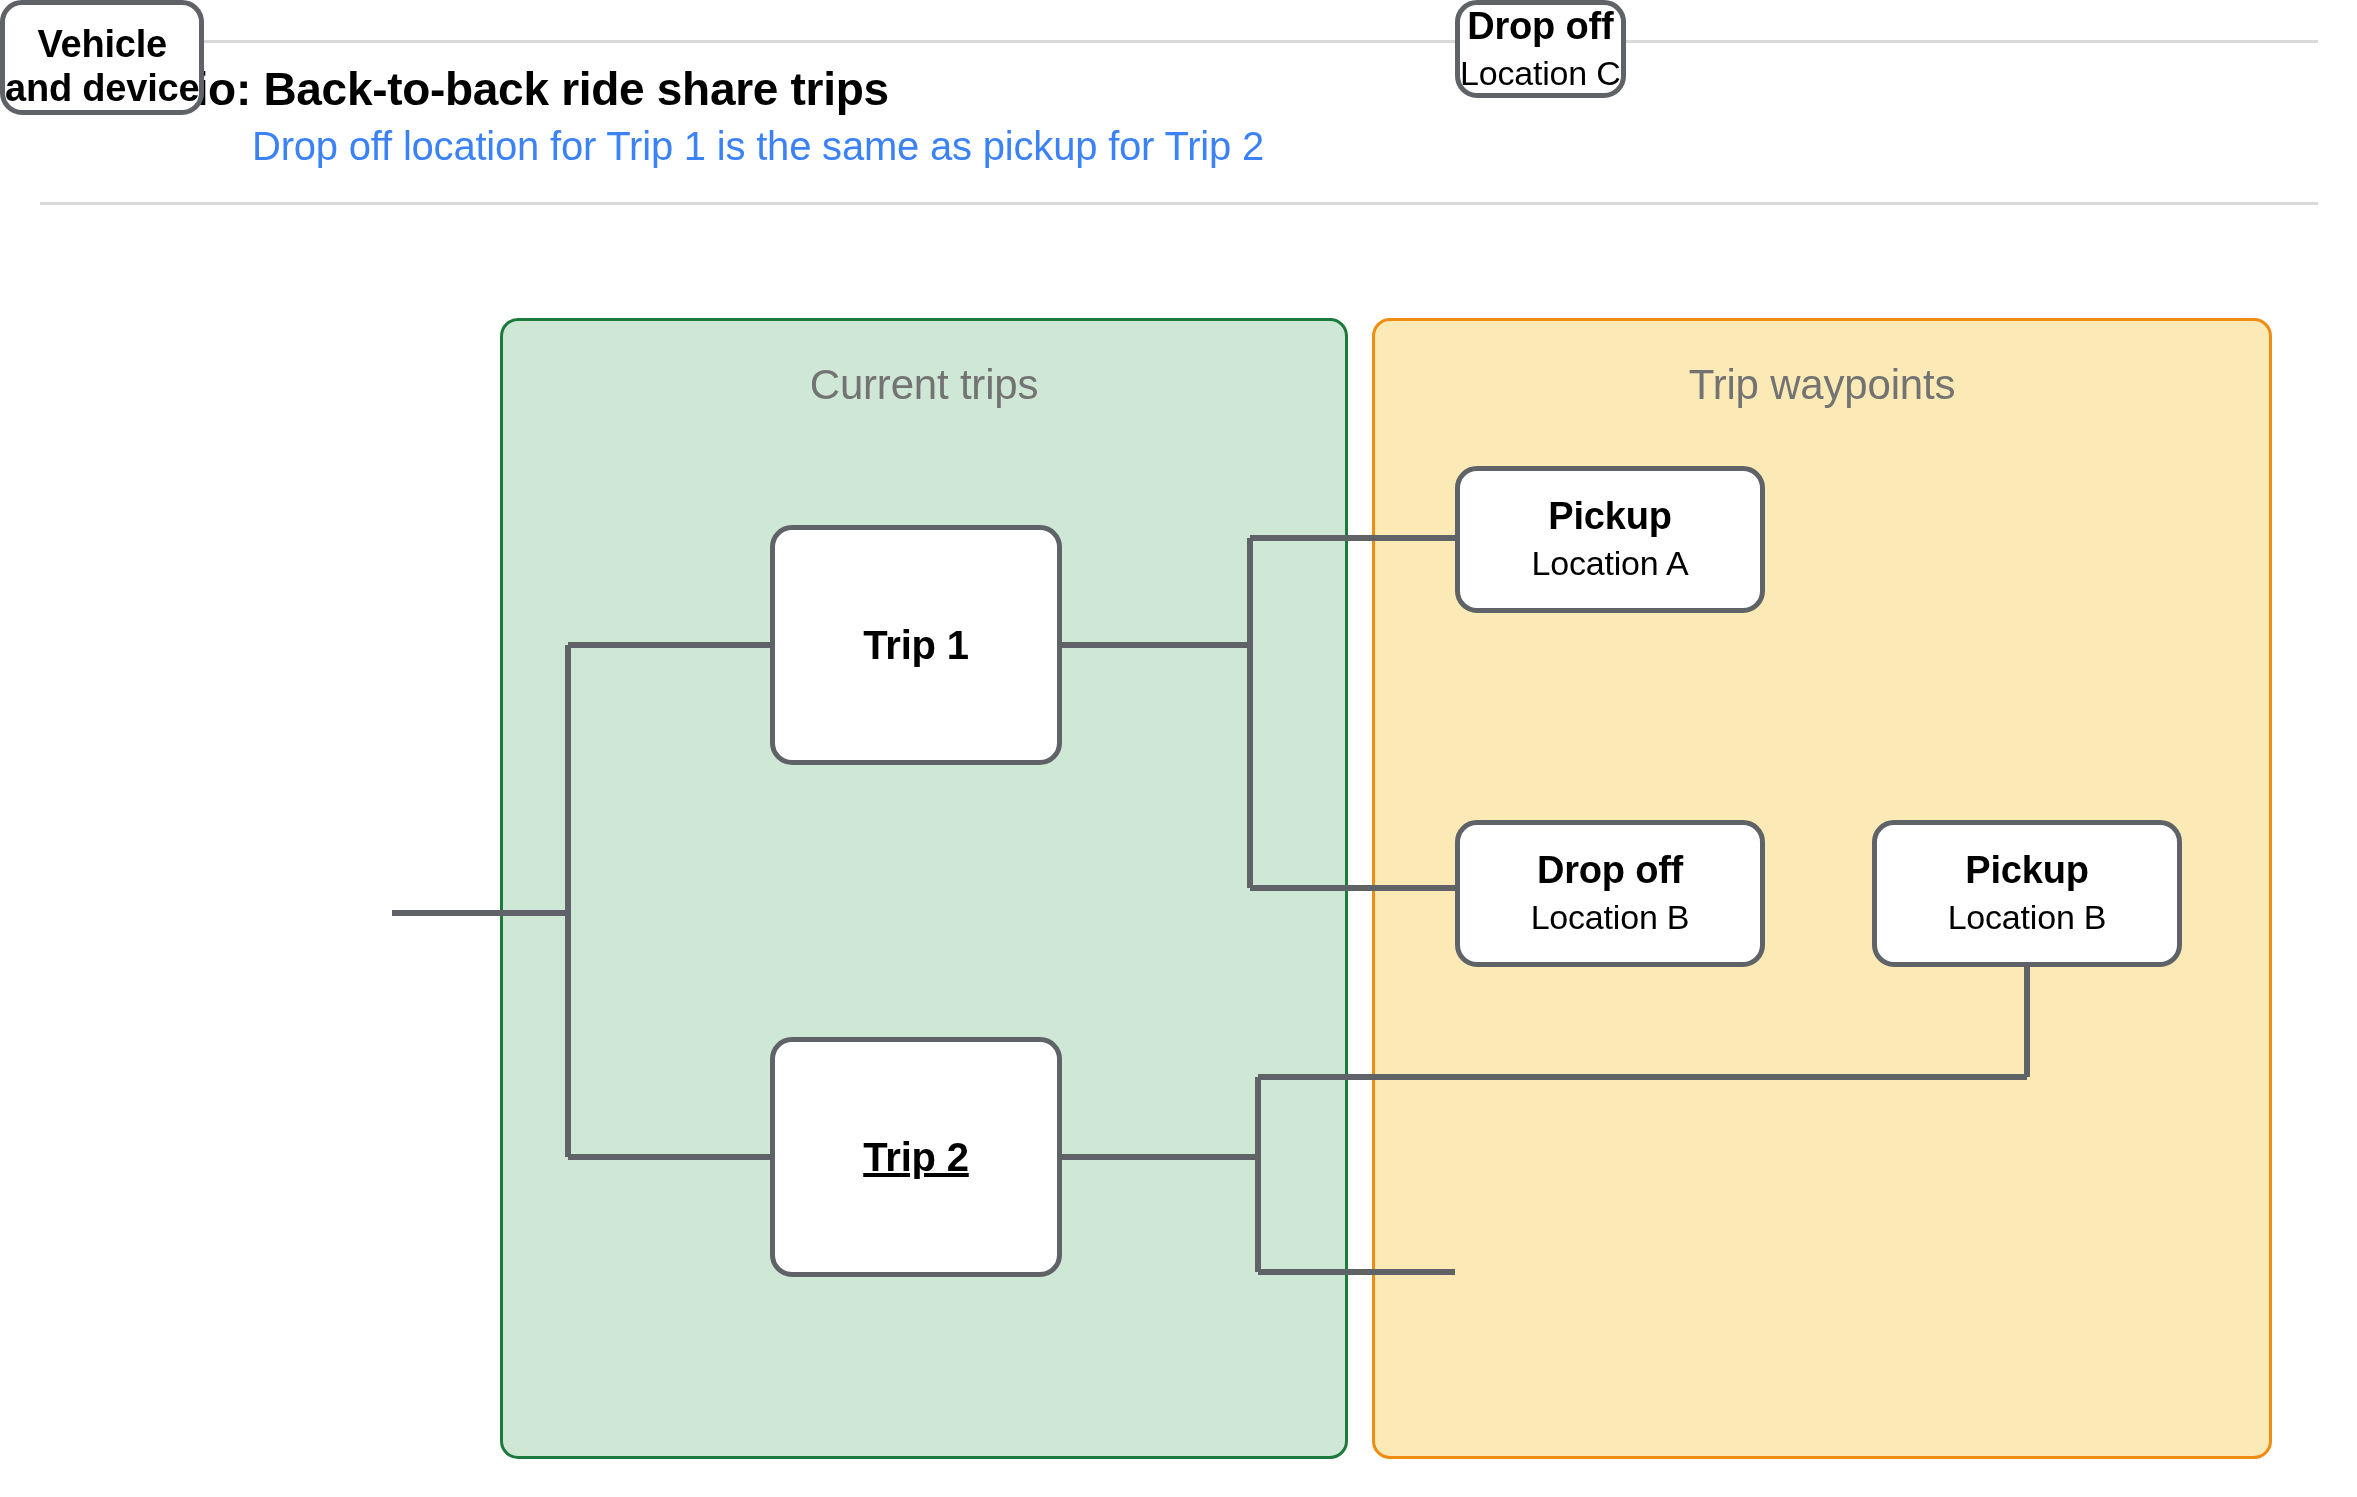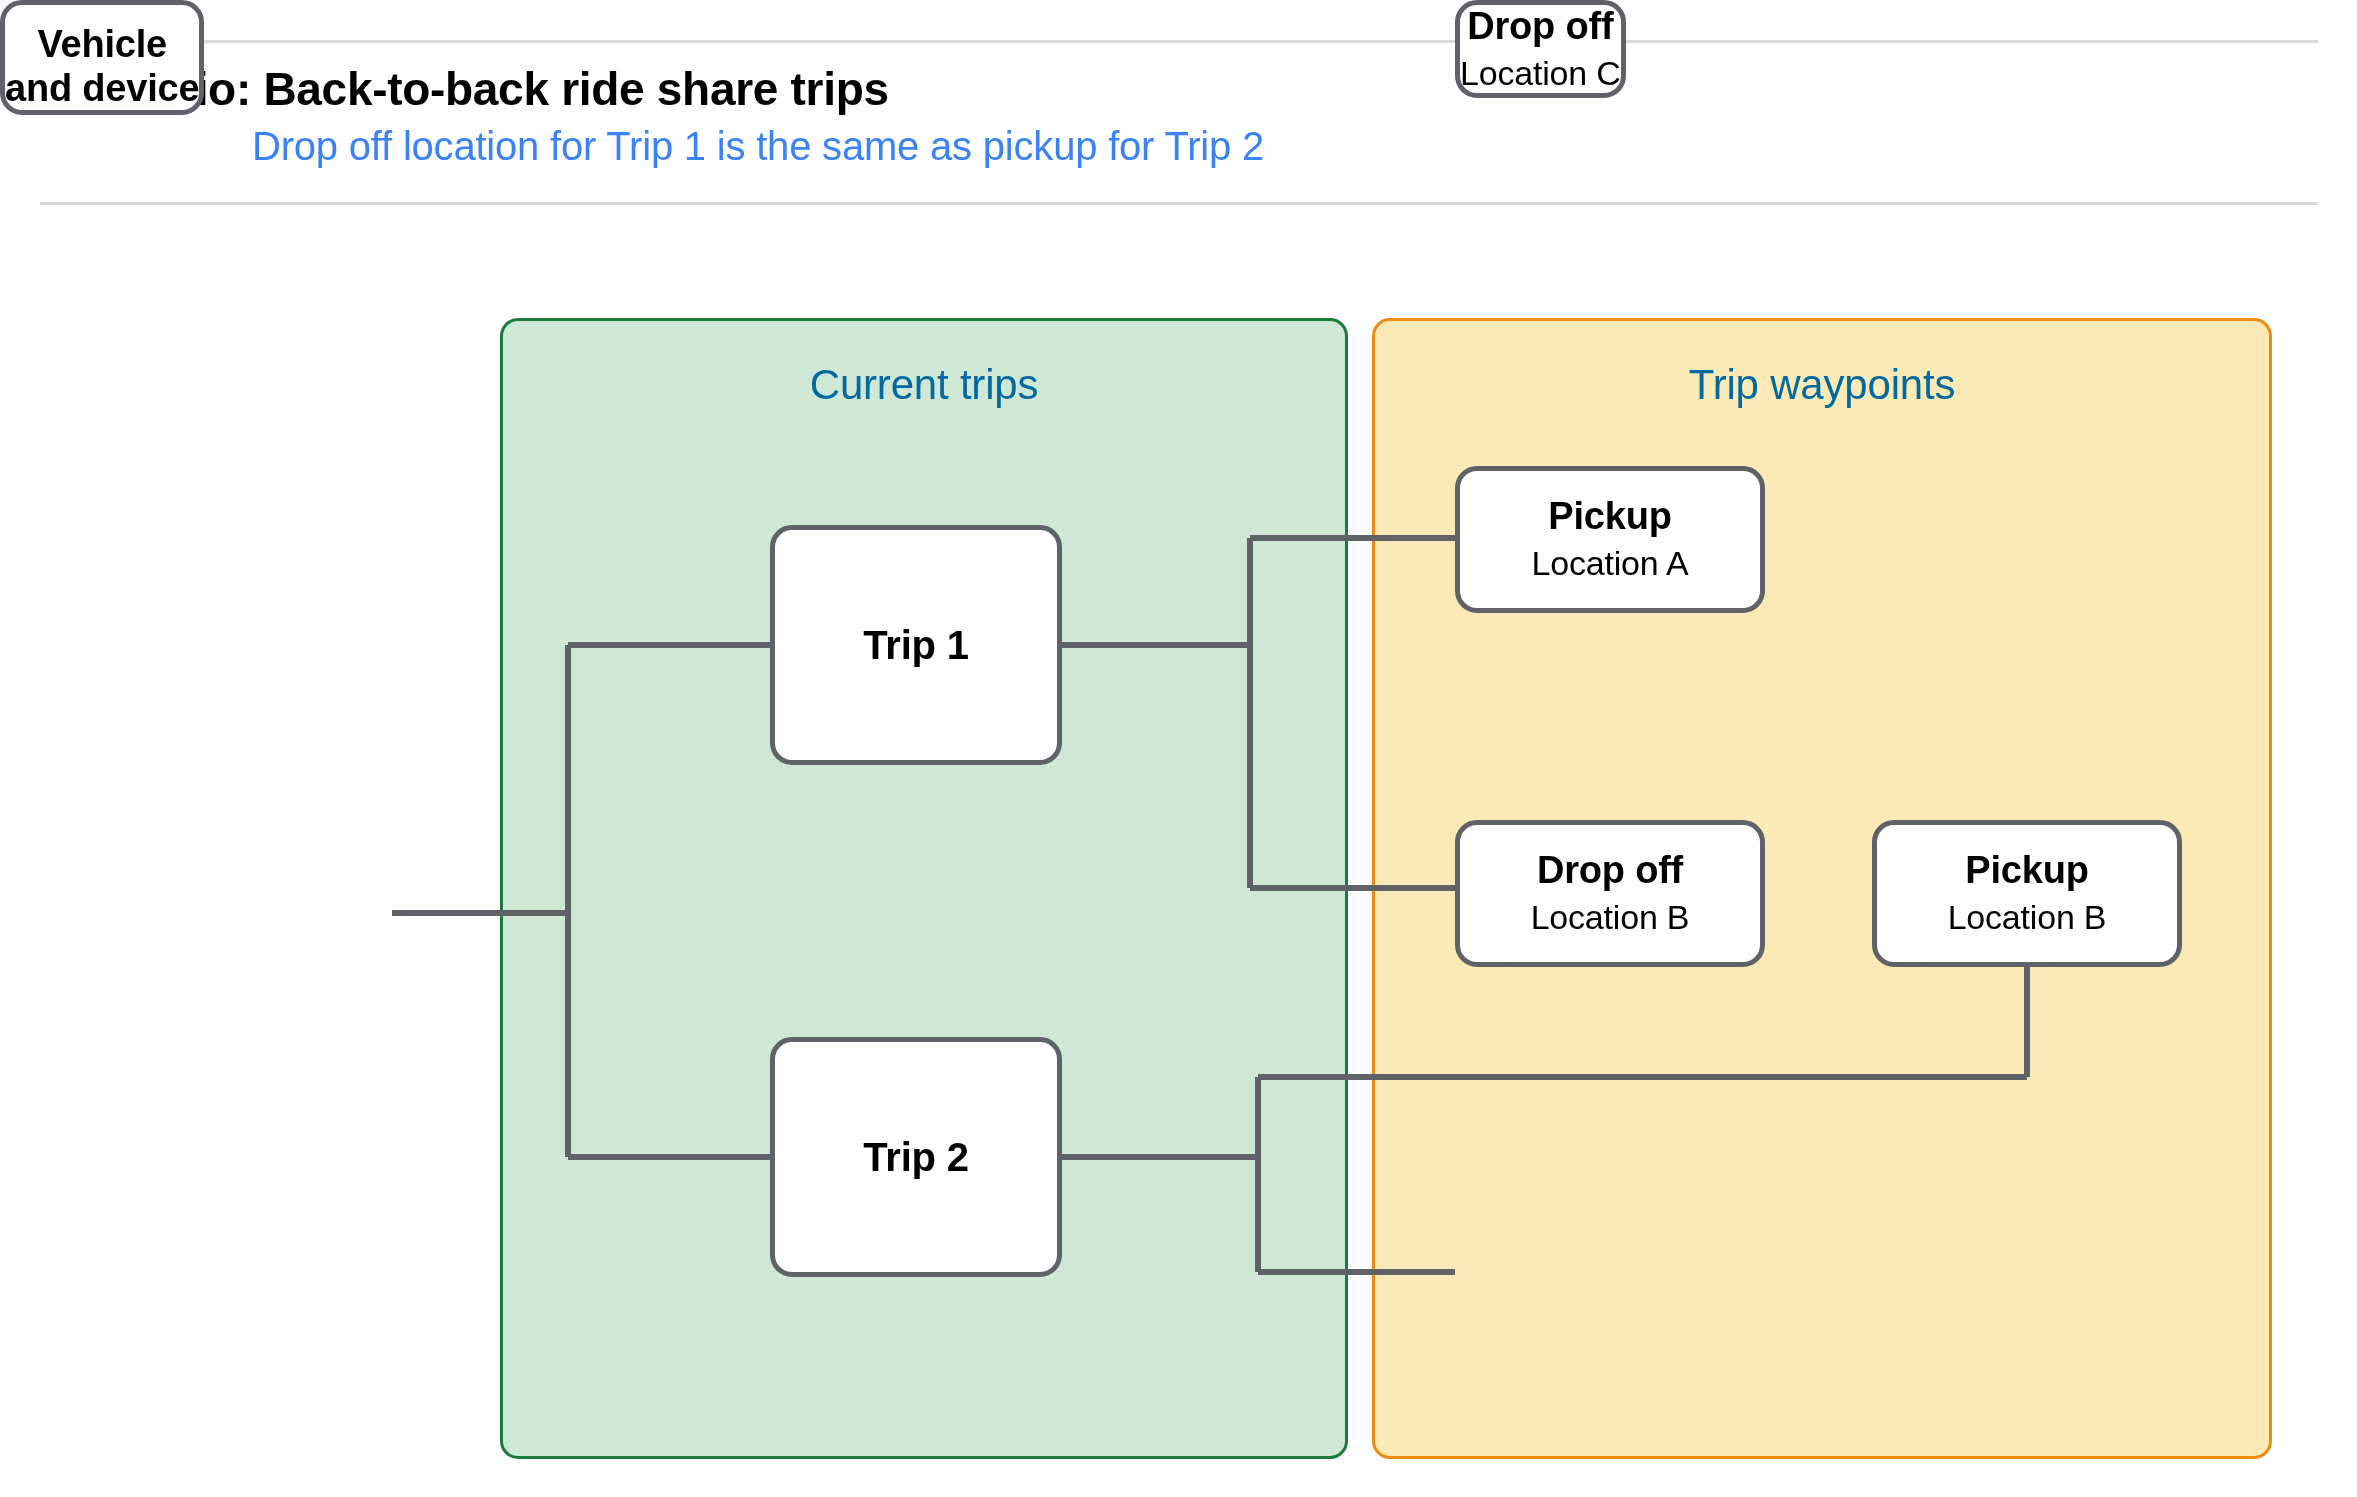--- a/index.html
+++ b/index.html
@@ -75,21 +75,21 @@
     border: 3px solid #f08c12;
   }
   .panel-title {
     position: absolute;
     top: 40px;
     left: 0;
     width: 100%;
     text-align: center;
     font-size: 42px;
     font-weight: 400;
-    color: #0369a1;
+    color: #737373;
     letter-spacing: -0.2px;
   }
 
   
   #wires {
     position: absolute;
     left: 0;
     top: 0;
     width: 2357px;
     height: 1497px;
@@ -120,21 +120,21 @@
     font-size: 34px;
     font-weight: 400;
     color: #000000;
     line-height: 1.2;
     letter-spacing: -0.2px;
     margin-top: 4px;
   }
 
   
   #node-trip-1 { left: 770px;  top: 525px;  width: 292px; height: 240px; }
-  #node-trip-2 { left: 770px;  top: 1037px; width: 292px; height: 240px; }
+  #node-trip-2 { left: 770px;  top: 1037px; width: 292px; height: 240px; text-decoration: underline; }
   #node-trip-1 .node-title,
   #node-trip-2 .node-title { font-size: 40px; font-weight: 600; }
 
   
   #node-pickup-a   { left: 1455px; top: 466px;  width: 310px; height: 147px; }
   #node-dropoff-b  { left: 1455px; top: 820px;  width: 310px; height: 147px; }
   #node-pickup-b   { left: 1872px; top: 820px;  width: 310px; height: 147px; }
   #node-dropoff-c  { left: 1455px; top": 0;      width: 310px; height: 147px; }
   #node-dropoff-c  { left: 1455px; top: 1196px; width: 310px; height: 147px; }
 

